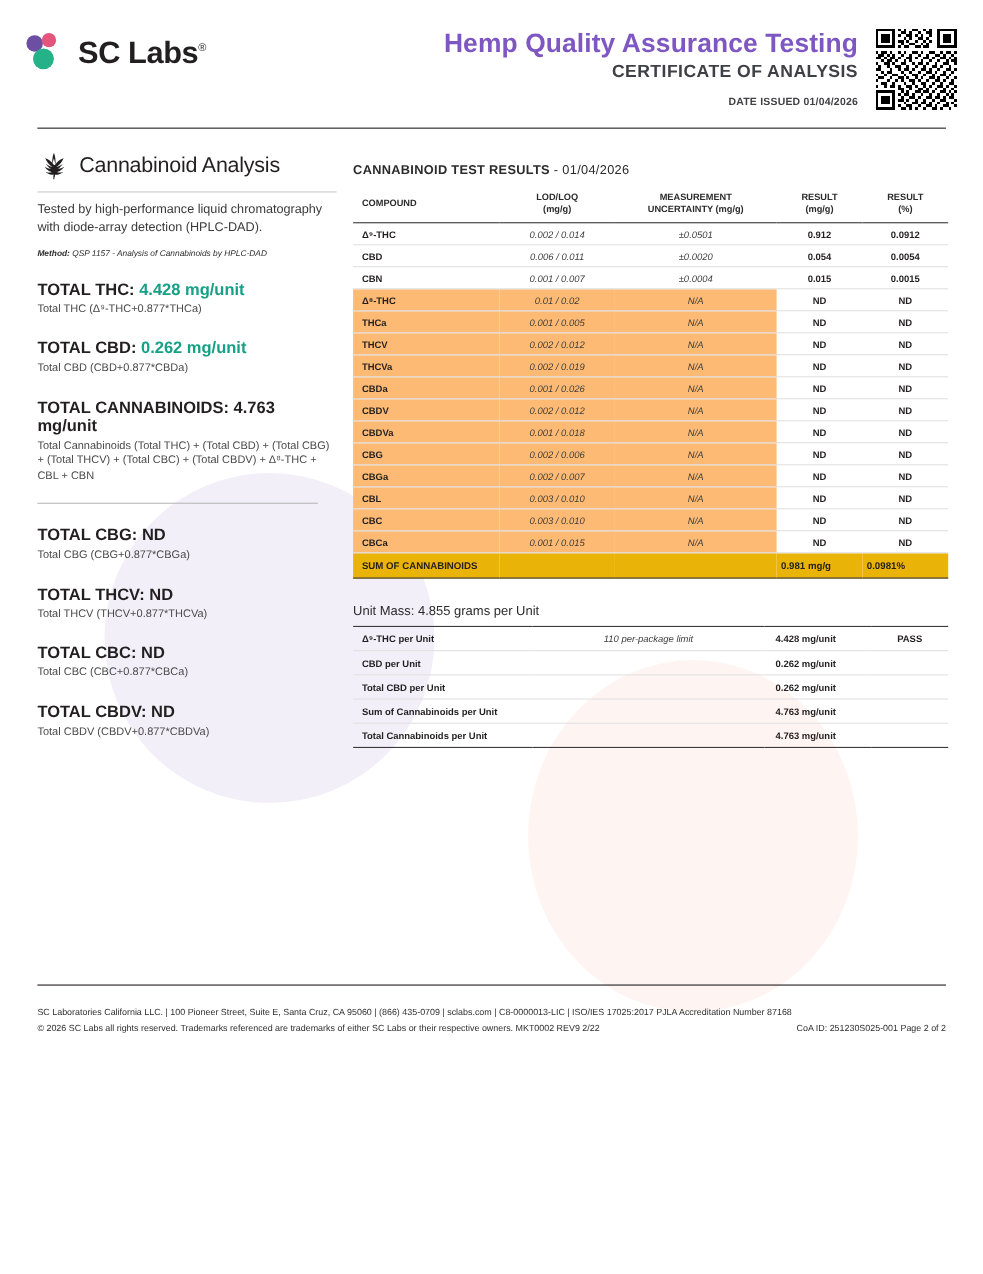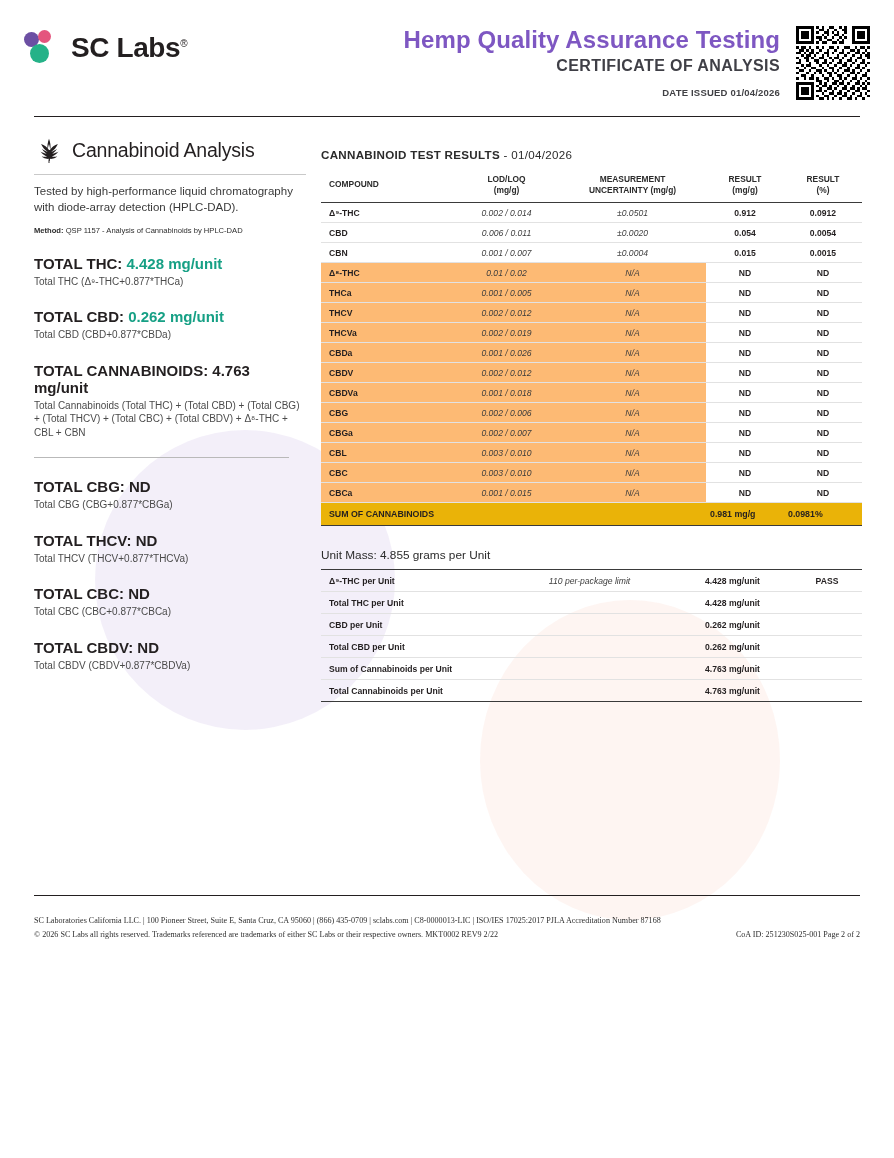--- a/index.html
+++ b/index.html
@@ -85,21 +85,21 @@
   .section-head { display: flex; align-items: center; gap: 8px; }
   .leaf { width: 30px; height: 28px; flex: 0 0 auto; }
   .section-title {
     font-size: 19.5px; color: #231f20; letter-spacing: -.2px;
   }
   .sub-rule { border-top: 1px solid #c9c9c9; margin: 10px 0 9px 0; }
   .method-desc {
     font-size: 11.5px; color: #3a3a3a; line-height: 1.38;
   }
   .method-line {
-    font-size: 7.6px; color: #2c2c2c; margin-top: 10px;
+    font-size: 7.6px; color: #2c2c2c; margin-top: 10px; font-style: italic;
   }
   .method-line b { font-weight: bold; }
 
   .total-block { margin-top: 20px; }
   .total-label {
     font-size: 15px; font-weight: bold; color: #231f20;
   }
   .total-label .val-green { color: #16a085; }
   .total-note {
     font-size: 10px; color: #4a4a4a; margin-top: 3px; line-height: 1.35;
@@ -155,21 +155,21 @@
   table.unit tr:last-child td { border-bottom: 1px solid #3a3a3a; }
   table.unit td.u-name { font-weight: bold; padding-left: 8px; text-align: left; }
   table.unit td.u-limit { font-style: italic; text-align: center; color: #3c3c3c; }
   table.unit td.u-val { font-weight: bold; text-align: left; padding-left: 10px; }
   table.unit td.u-pass { font-weight: bold; text-align: center; }
 
   
   .rule-bottom { bottom: 72px; }
   .footer {
     position: absolute; left: 34px; right: 34px; bottom: 26px; z-index: 2;
-    font-size: 8.1px; color: #2e2e2e; line-height: 1.75; font-family: Liberation Serif, serif;
+    font-size: 8.1px; color: #2e2e2e; line-height: 1.75;
   }
   .footer-row2 { display: flex; justify-content: space-between; }
 </style>
 </head>
 <body>
 
 <div class="page">
 
   <div class="blob blob-purple"></div>
   <div class="blob blob-pink"></div>
@@ -659,26 +659,20 @@
           <col style="width:70px">
       </colgroup>
       <tbody>
           <tr>
             <td class="u-name">Δ⁹-THC per Unit</td>
             <td class="u-limit">110 per-package limit</td>
             <td class="u-val">4.428 mg/unit</td>
             <td class="u-pass">PASS</td>
           </tr>
           <tr>
-            <td class="u-name">Total THC per Unit</td>
-            <td class="u-limit"></td>
-            <td class="u-val">4.428 mg/unit</td>
-            <td class="u-pass"></td>
-          </tr>
-          <tr>
             <td class="u-name">CBD per Unit</td>
             <td class="u-limit"></td>
             <td class="u-val">0.262 mg/unit</td>
             <td class="u-pass"></td>
           </tr>
           <tr>
             <td class="u-name">Total CBD per Unit</td>
             <td class="u-limit"></td>
             <td class="u-val">0.262 mg/unit</td>
             <td class="u-pass"></td>

